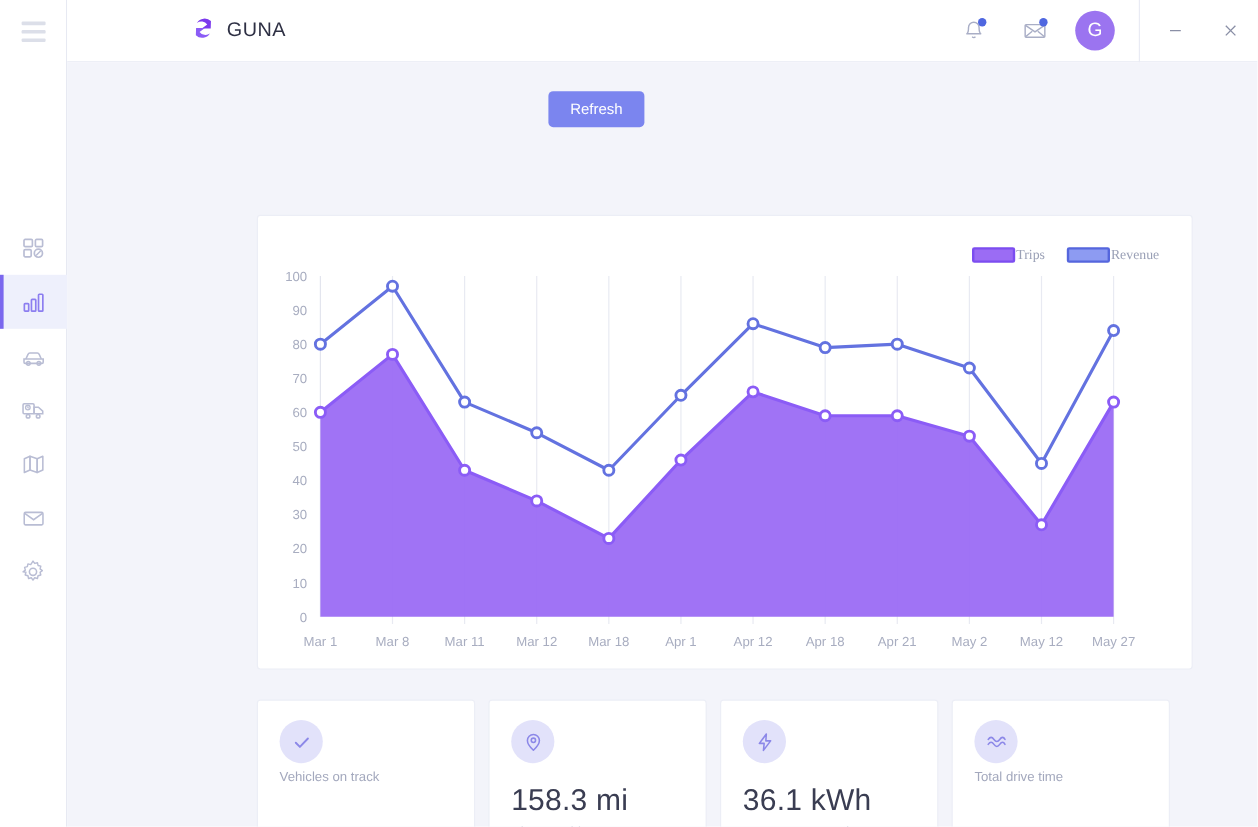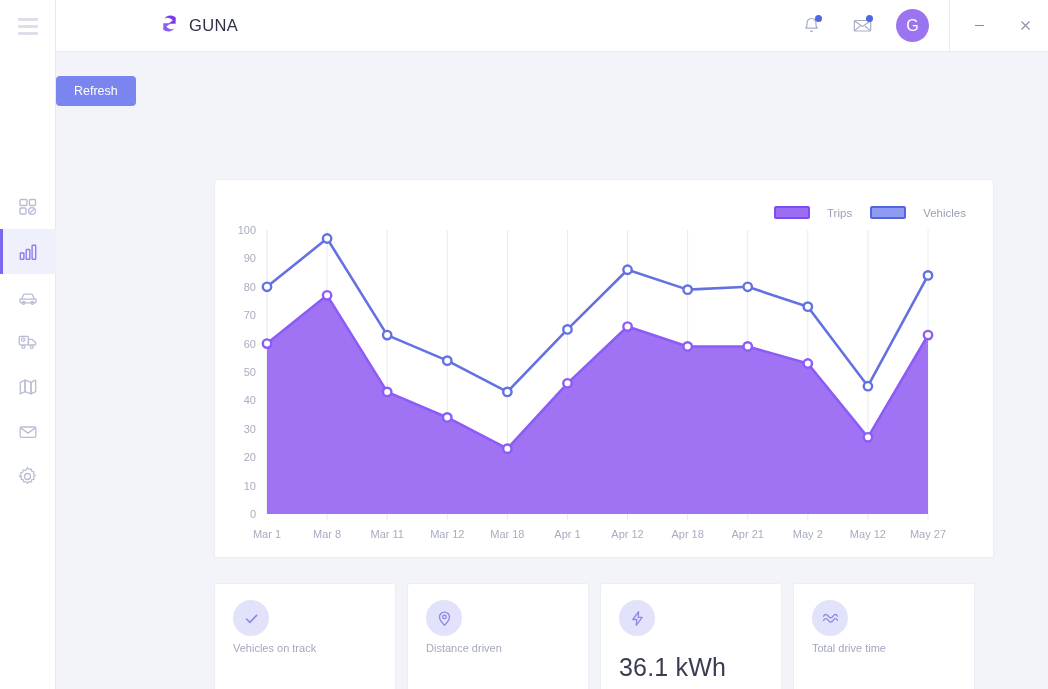--- a/index.html
+++ b/index.html
@@ -56,34 +56,34 @@
   .avatar {
     width: 33px; height: 33px; border-radius: 50%; background: #9b74f0;
     color: #fff; font-size: 16px; display: flex; align-items: center; justify-content: center;
     margin-left: 17px; cursor: pointer;
   }
   .wincontrols { display: flex; align-items: center; margin-left: 20px; border-left: 1px solid #e9ebf4; height: 52px; padding-left: 6px; }
   .wc { width: 46px; height: 52px; display: flex; align-items: center; justify-content: center; cursor: pointer; color: #8a8fa6; }
 
   
   .content { flex: 1; background: #f3f4fa; padding: 0 0 0 0; position: relative; overflow: hidden; }
-  .toolbar { display: flex; justify-content: flex-start; padding: 24px 110px 0 0; }
+  .toolbar { display: flex; justify-content: center; padding: 24px 110px 0 0; }
   .refresh-btn {
     background: #7b85ef; color: #ffffff; border: none; border-radius: 4px;
     font-size: 12.5px; padding: 8px 18px; cursor: pointer;
     font-family: "Liberation Sans", sans-serif;
   }
 
   
   .chart-card {
     position: absolute; left: 158px; top: 127px; width: 780px; height: 379px;
     background: #ffffff; border: 1px solid #eceef6; border-radius: 3px;
   }
   .legend { position: absolute; right: 27px; top: 26px; display: flex; gap: 18px; align-items: center; }
-  .legend-item { display: flex; align-items: center; gap: 17px; }
+  .legend-item { display: flex; align-items: center; gap: 1px; font-family: Liberation Serif, serif; }
   .swatch { width: 36px; height: 13px; border-radius: 2px; }
   .legend-label { font-size: 11.5px; color: #9aa0b6; }
   .plot { position: absolute; left: 0; top: 0; width: 780px; height: 379px; }
   .ylabel { font-size: 11px; fill: #a8adc0; text-anchor: end; }
   .xlabel { font-size: 11px; fill: #a8adc0; text-anchor: middle; }
 
   
   .stats { position: absolute; left: 158px; top: 531px; display: flex; gap: 11px; }
   .stat-card {
     width: 182px; height: 120px; background: #ffffff; border: 1px solid #eceef6;
@@ -229,21 +229,21 @@
       </div>
 
       <div class="chart-card">
         <div class="legend">
           <div class="legend-item">
             <span class="swatch" id="sw0" style="background: rgb(155, 108, 244); border: 2px solid rgb(124, 77, 240);"></span>
             <span class="legend-label">Trips</span>
           </div>
           <div class="legend-item">
             <span class="swatch" id="sw1" style="background: rgb(141, 155, 242); border: 2px solid rgb(85, 102, 221);"></span>
-            <span class="legend-label">Vehicles</span>
+            <span class="legend-label">Revenue</span>
           </div>
         </div>
         <svg class="plot" id="plot" viewBox="0 0 780 379">
             <line x1="52" y1="50" x2="52" y2="334" stroke="#e3e5ee" stroke-width="1"></line>
             <line x1="112.0909090909091" y1="50" x2="112.0909090909091" y2="340" stroke="#e8eaf2" stroke-width="1"></line>
             <line x1="172.1818181818182" y1="50" x2="172.1818181818182" y2="340" stroke="#e8eaf2" stroke-width="1"></line>
             <line x1="232.27272727272728" y1="50" x2="232.27272727272728" y2="340" stroke="#e8eaf2" stroke-width="1"></line>
             <line x1="292.3636363636364" y1="50" x2="292.3636363636364" y2="340" stroke="#e8eaf2" stroke-width="1"></line>
             <line x1="352.45454545454544" y1="50" x2="352.45454545454544" y2="340" stroke="#e8eaf2" stroke-width="1"></line>
             <line x1="412.54545454545456" y1="50" x2="412.54545454545456" y2="340" stroke="#e8eaf2" stroke-width="1"></line>
@@ -314,20 +314,21 @@
             </div>
             <div class="stat-label">Vehicles on track</div>
           </div>
           <div class="stat-card">
             <div class="stat-icon">
               <svg width="17" height="17" viewBox="0 0 17 17" fill="none">
                 <path d="M8.5 15.2s5-4.6 5-8.1a5 5 0 0 0-10 0c0 3.5 5 8.1 5 8.1z" stroke-width="1.3" stroke-linejoin="round"></path>
                 <circle cx="8.5" cy="6.9" r="1.8" stroke-width="1.3"></circle>
               </svg>
             </div>
+            <div class="stat-value">158.3 mi</div>
             <div class="stat-label">Distance driven</div>
           </div>
           <div class="stat-card">
             <div class="stat-icon">
               <svg width="17" height="17" viewBox="0 0 17 17" fill="none">
                 <path d="M9.6 1.7L3.8 9.5h4L7.2 15.3 13.2 7.4h-4z" stroke-width="1.3" stroke-linejoin="round"></path>
               </svg>
             </div>
             <div class="stat-value">36.1 kWh</div>
             <div class="stat-label">Energy consumed</div>

